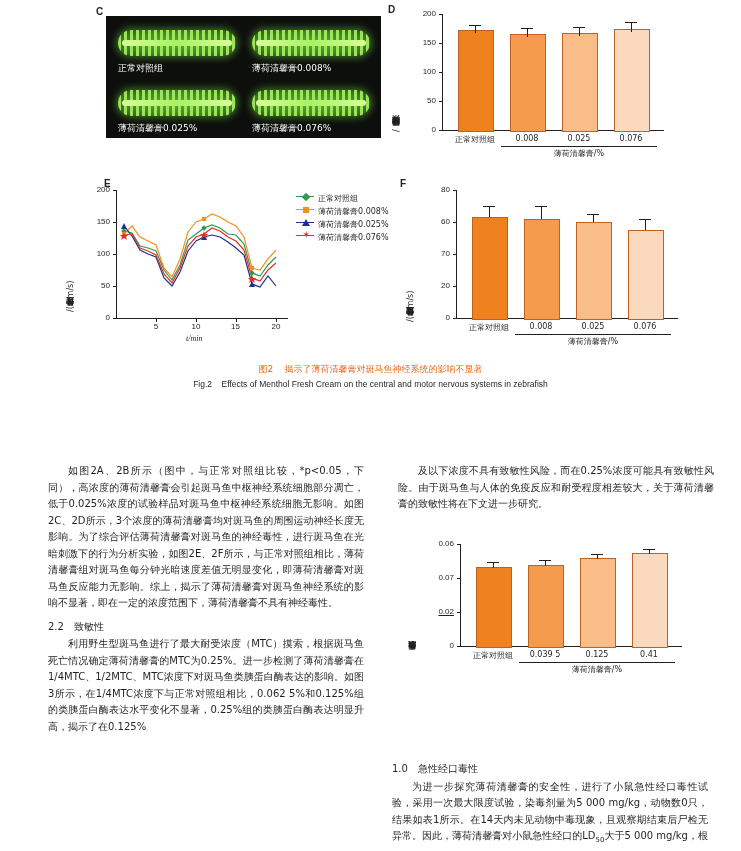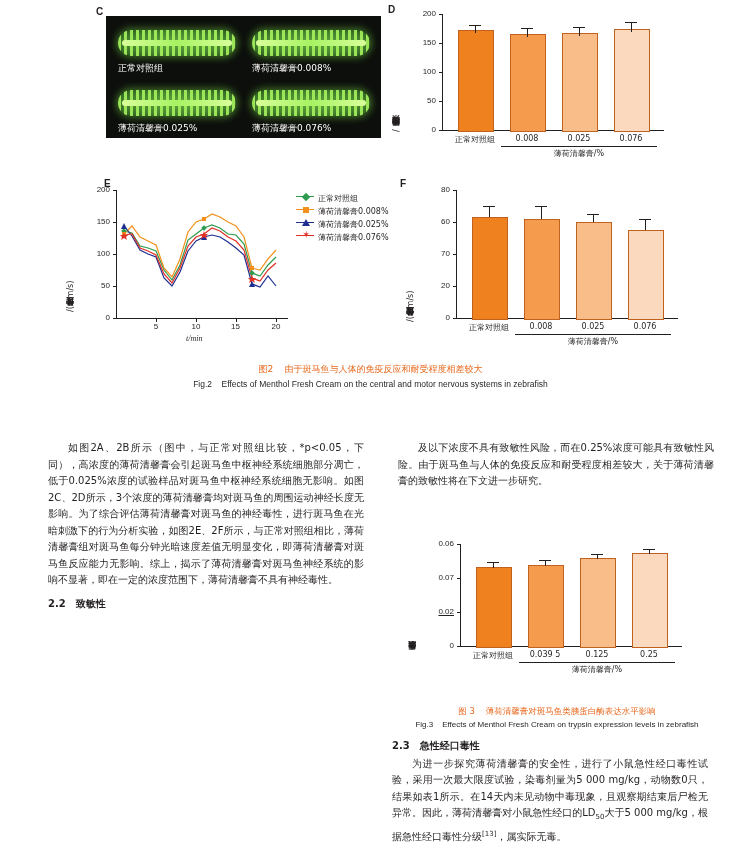--- a/index.html
+++ b/index.html
@@ -101,26 +101,27 @@
     font-family:"Liberation Sans",sans-serif;
     font-size:8.5px;color:#231f20;
   }
 
   
   .col{
     position:absolute;width:316px;
     font-family:"DejaVu Sans","Liberation Sans",sans-serif;
     font-size:10px;line-height:16.5px;color:#231f20;
     text-align:justify;
+    margin-top:23px;
   }
   #colL{left:48px;top:440px;}
   #colR{left:398px;top:440px;}
   .para{margin:0 0 0 0;text-indent:2em;}
   .head{
-    font-weight:bold;margin:7px 0 1px 0;text-indent:0;
+    font-weight:normal;margin:7px 0 1px 0;text-indent:0;
     font-family:"DejaVu Sans","Liberation Sans",sans-serif;font-size:10px;
   }
   sup{font-size:7px;vertical-align:super;}
 
   
   #fig3{position:absolute;left:404px;top:536px;width:310px;height:140px;}
   #fig3cap{position:absolute;left:392px;top:706px;width:330px;}
   .f3cap-cn{font-family:"DejaVu Sans","Liberation Sans",sans-serif;font-size:8.5px;color:#e8681d;text-align:center;}
   .f3cap-en{font-family:"Liberation Sans",sans-serif;font-size:8px;color:#231f20;text-align:center;margin-top:2px;}
 </style>
@@ -308,31 +309,32 @@
     <div class="xcat" style="left:167px;top:144px;width:52px;">0.025</div>
     <div class="xcat" style="left:219px;top:144px;width:52px;">0.076</div>
 
     <div class="groupline" style="left:115px;top:156px;width:156px;"></div>
     <div class="grouplab" style="left:115px;top:158px;width:156px;">薄荷清馨膏/%</div>
   </div>
 
   <div class="cap-cn" style="left:0px;top:363px;">
     <span>图2</span>
     &nbsp;&nbsp;
-    <span>由于斑马鱼与人体的免疫反应和耐受程度相差较大</span>
+    <span>揭示了薄荷清馨膏对斑马鱼神经系统的影响不显著</span>
   </div>
   <div class="cap-en" style="left:0px;top:379px;">
     <span>Fig.2</span>
     &nbsp;&nbsp;
     <span>Effects of Menthol Fresh Cream on the central and motor nervous systems in zebrafish</span>
   </div>
 
   <div class="col" id="colL">
     <p class="para">如图2A、2B所示（图中，与正常对照组比较，*p&lt;0.05，下同），高浓度的薄荷清馨膏会引起斑马鱼中枢神经系统细胞部分凋亡，低于0.025%浓度的试验样品对斑马鱼中枢神经系统细胞无影响。如图2C、2D所示，3个浓度的薄荷清馨膏均对斑马鱼的周围运动神经长度无影响。为了综合评估薄荷清馨膏对斑马鱼的神经毒性，进行斑马鱼在光暗刺激下的行为分析实验，如图2E、2F所示，与正常对照组相比，薄荷清馨膏组对斑马鱼每分钟光暗速度差值无明显变化，即薄荷清馨膏对斑马鱼反应能力无影响。综上，揭示了薄荷清馨膏对斑马鱼神经系统的影响不显著，即在一定的浓度范围下，薄荷清馨膏不具有神经毒性。</p>
     <p class="head">2.2　致敏性</p>
+    <p class="para">利用野生型斑马鱼进行了最大耐受浓度（MTC）摸索，根据斑马鱼死亡情况确定薄荷清馨膏的MTC为0.25%。进一步检测了薄荷清馨膏在1/4MTC、1/2MTC、MTC浓度下对斑马鱼类胰蛋白酶表达的影响。如图3所示，在1/4MTC浓度下与正常对照组相比，0.062 5%和0.125%组的类胰蛋白酶表达水平变化不显著，0.25%组的类胰蛋白酶表达明显升高，揭示了在0.125%</p>
   </div>
 
   <div class="col" id="colR" style="top:440px;height:88px;overflow:hidden;">
     <p class="para">及以下浓度不具有致敏性风险，而在0.25%浓度可能具有致敏性风险。由于斑马鱼与人体的免疫反应和耐受程度相差较大，关于薄荷清馨膏的致敏性将在下文进一步研究。</p>
   </div>
 
   <div class="chart" id="fig3">
     <div class="ylab" style="left:4px;top:6px;height:114px;">类胰蛋白酶表达水平</div>
 
     <div class="axis-line" style="left:56px;top:8px;width:1px;height:102px;"></div>
@@ -357,37 +359,25 @@
     <div class="errbar" style="left:141px;top:24px;height:6px;"></div>
       <div class="errcap" style="left:135px;top:24px;width:12px;"></div>
     <div class="errbar" style="left:193px;top:18px;height:5px;"></div>
       <div class="errcap" style="left:187px;top:18px;width:12px;"></div>
     <div class="errbar" style="left:245px;top:13px;height:5px;"></div>
       <div class="errcap" style="left:239px;top:13px;width:12px;"></div>
 
     <div class="xcat" style="left:59px;top:114px;width:60px;">正常对照组</div>
     <div class="xcat" style="left:115px;top:114px;width:52px;">0.039 5</div>
     <div class="xcat" style="left:167px;top:114px;width:52px;">0.125</div>
-    <div class="xcat" style="left:219px;top:114px;width:52px;">0.25</div>
+    <div class="xcat" style="left:219px;top:114px;width:52px;">0.41</div>
 
     <div class="groupline" style="left:115px;top:126px;width:156px;"></div>
     <div class="grouplab" style="left:115px;top:128px;width:156px;">薄荷清馨膏/%</div>
   </div>
 
-  <div id="fig3cap">
-    <div class="f3cap-cn">
-      <span>图 3</span>
-      &nbsp;&nbsp;
-      <span>薄荷清馨膏对斑马鱼类胰蛋白酶表达水平影响</span>
-    </div>
-    <div class="f3cap-en">
-      <span>Fig.3</span>
-      &nbsp;&nbsp;
-      <span>Effects of Menthol Fresh Cream on trypsin expression levels in zebrafish</span>
-    </div>
-  </div>
 
   <div class="col" style="left:392px;top:738px;">
-    <p class="head" style="margin-top:0;">2.3　急性经口毒性</p>
+    <p class="head" style="margin-top:0;">1.0　急性经口毒性</p>
     <p class="para"><span>为进一步探究薄荷清馨膏的安全性，进行了小鼠急性经口毒性试验，采用一次最大限度试验，染毒剂量为5 000 mg/kg，动物数0只，结果如表1所示。在14天内未见动物中毒现象，且观察期结束后尸检无异常。因此，薄荷清馨膏对小鼠急性经口的LD</span><sub style="font-size:7px;">50</sub><span>大于5 000 mg/kg，根据急性经口毒性分级</span><sup>[13]</sup><span>，属实际无毒。</span></p>
   </div>
 
 </div>
 
 </body></html>

